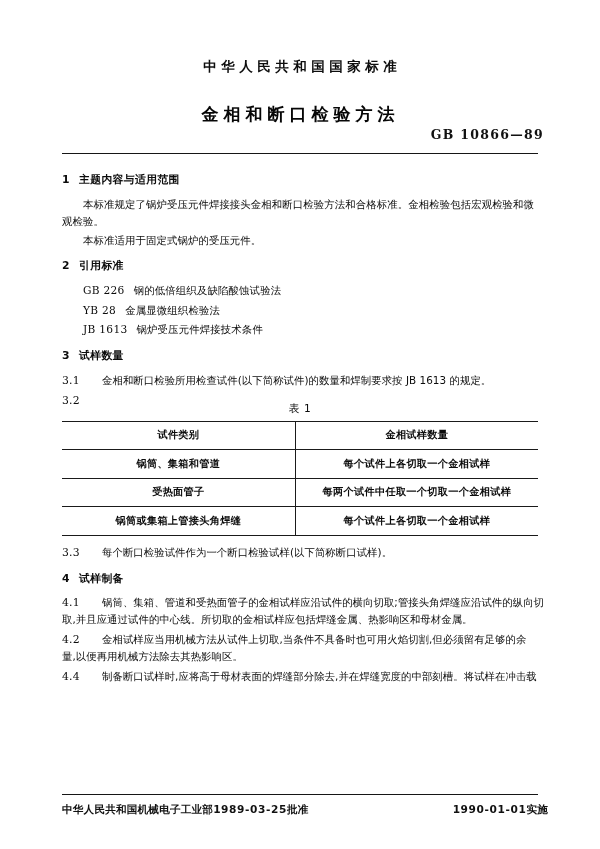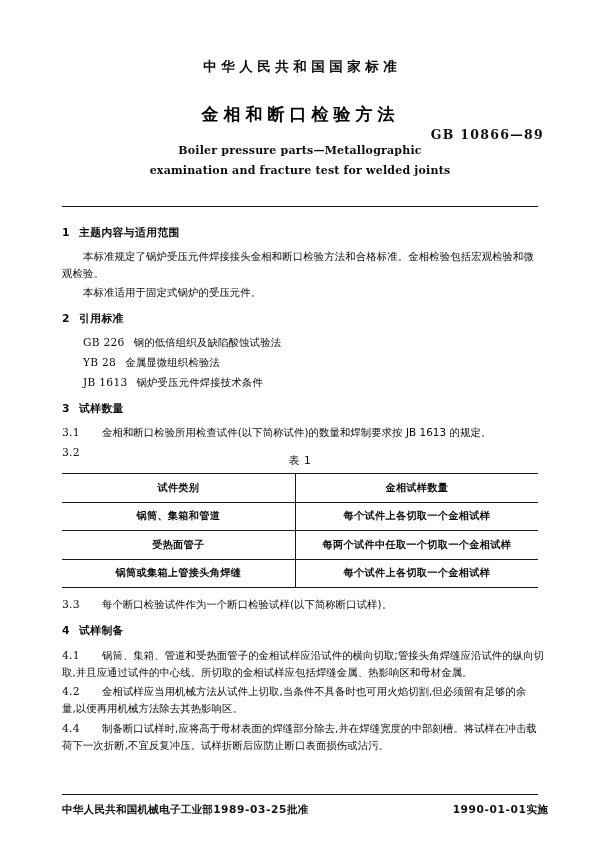--- a/index.html
+++ b/index.html
@@ -201,24 +201,20 @@
   <div class="cover">
     <div class="nat-line">中华人民共和国国家标准</div>
 
     <div class="title-block">
       <div class="title-cn">
         <div>金相和断口检验方法</div>
       </div>
       <div class="std-no">GB 10866—89</div>
     </div>
 
-    <div class="title-en">
-      <div>Boiler pressure parts—Metallographic</div>
-      <div>examination and fracture test for welded joints</div>
-    </div>
   </div>
 
   <div class="rule-top"></div>
 
   <div class="body">
 
     <div class="h2">
       <span class="num">1</span><span>主题内容与适用范围</span>
     </div>
     <div class="para">本标准规定了锅炉受压元件焊接接头金相和断口检验方法和合格标准。金相检验包括宏观检验和微观检验。</div>
@@ -279,21 +275,20 @@
     </div>
 
     <div class="clause">
       <span class="cnum">4.2</span><span class="nowrapx">金相试样应当用机械方法从试件上切取,当条件不具备时也可用火焰切割,但必须留有足够的余</span>
       <span class="hang nowrapx">量,以便再用机械方法除去其热影响区。</span>
     </div>
 
 
     <div class="clause">
       <span class="cnum">4.4</span><span class="nowrapx">制备断口试样时,应将高于母材表面的焊缝部分除去,并在焊缝宽度的中部刻槽。将试样在冲击载</span>
-      <span class="hang nowrapx">荷下一次折断,不宜反复冲压。试样折断后应防止断口表面损伤或沾污。</span>
     </div>
 
   </div>
 
   <div class="rule-bot"></div>
   <div class="footer">
     <div><span>中华人民共和国机械电子工业部</span><span class="dnum">1989-03-25</span><span>批准</span></div>
     <div><span class="dnum">1990-01-01</span><span>实施</span></div>
   </div>
 

